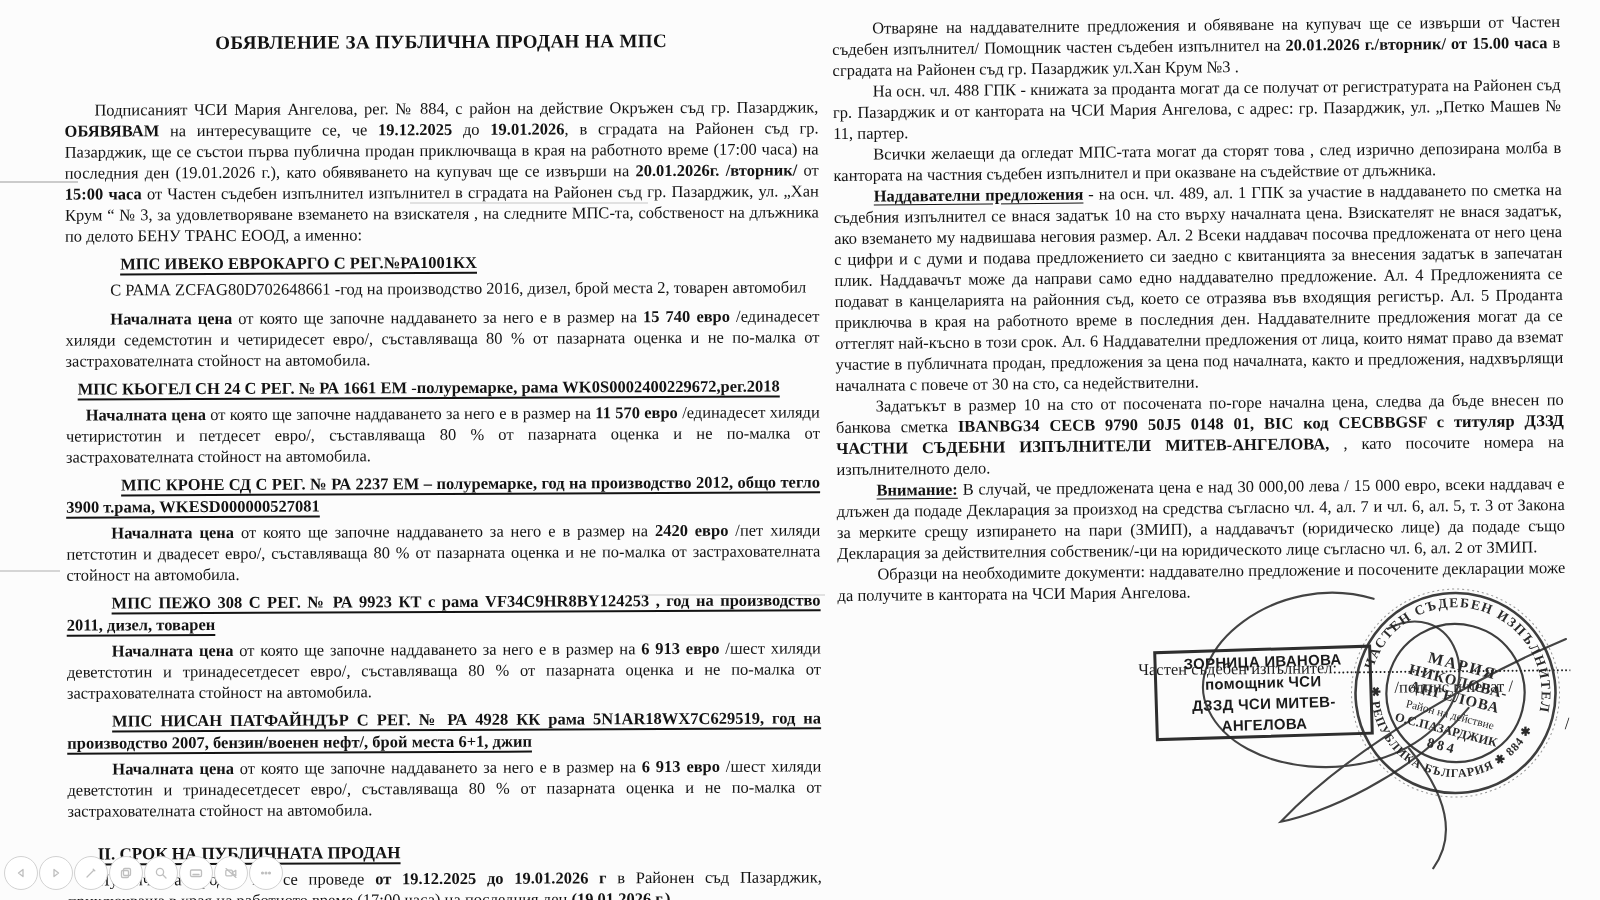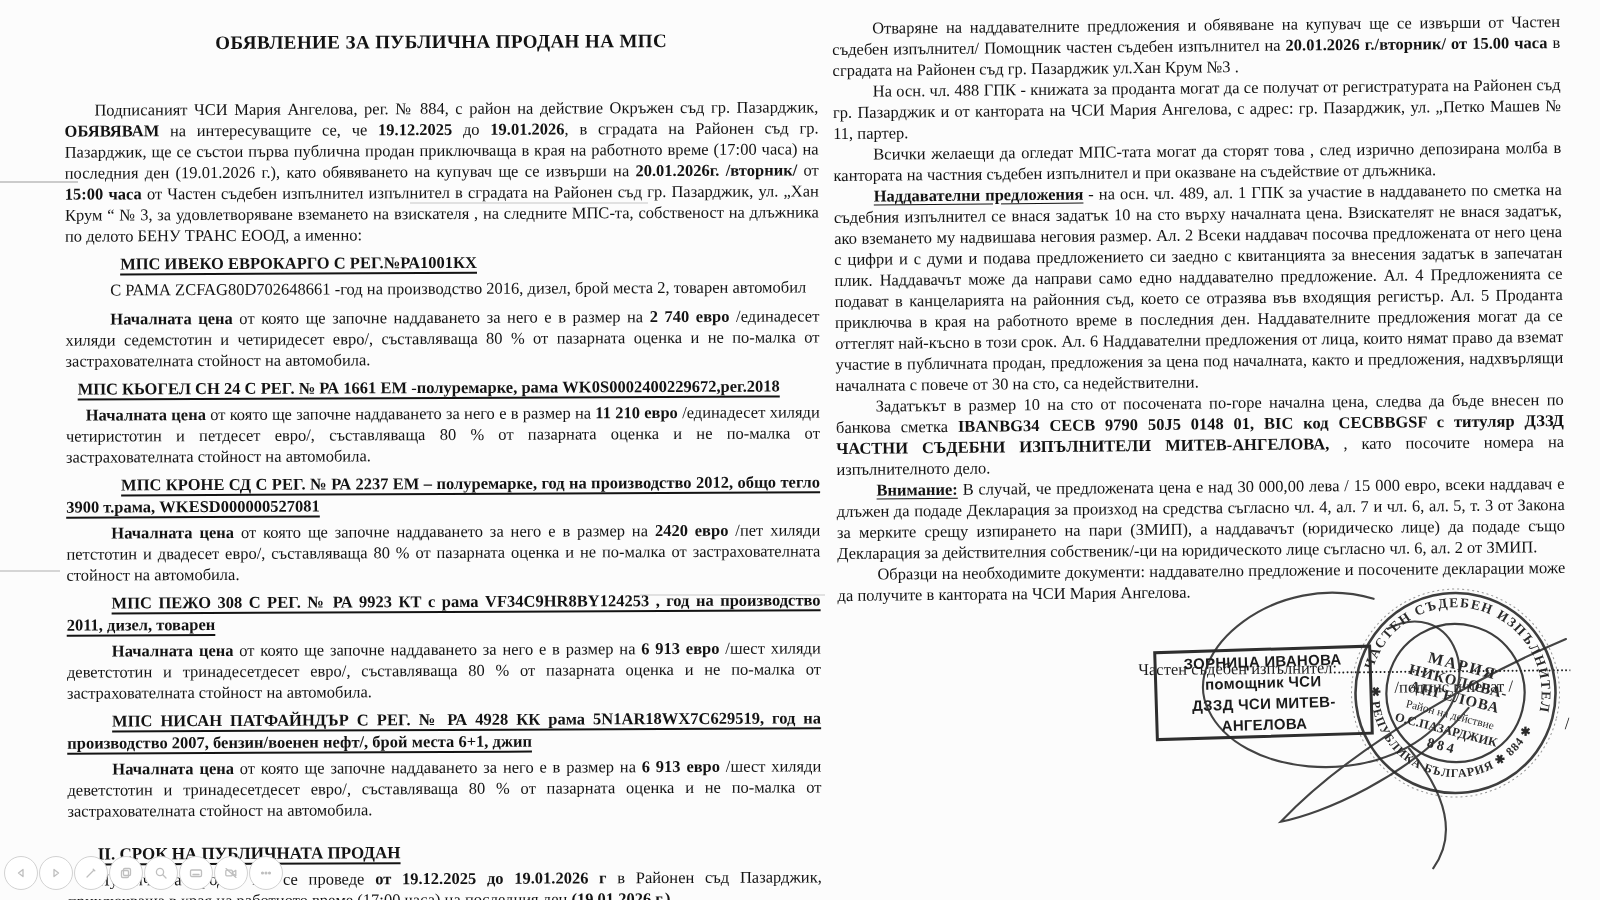--- a/index.html
+++ b/index.html
@@ -48,24 +48,24 @@
 </head>
 <body>
 
 <div class="col" id="left-page">
   <h1>ОБЯВЛЕНИЕ ЗА ПУБЛИЧНА ПРОДАН НА МПС</h1>
 
   <p class="ind30"><span>Подписаният ЧСИ Мария Ангелова, рег. № 884, с район на действие Окръжен съд гр.  Пазарджик, </span><span class="b">ОБЯВЯВАМ</span><span> на интересуващите се, че </span><span class="b">19.12.2025</span><span> до </span><span class="b">19.01.2026</span><span>, в сградата на Районен съд гр. Пазарджик, ще се състои първа публична продан приключваща в края на работното време (17:00 часа) на последния ден (19.01.2026 г.), като обявяването на купувач ще се извърши на </span><span class="b">20.01.2026г. /вторник/</span><span> от </span><span class="b">15:00 часа</span><span> от Частен съдебен изпълнител изпълнител в сградата на Районен съд гр. Пазарджик, ул. „Хан Крум “ № 3, за удовлетворяване вземането на взискателя , на следните МПС-та, собственост на длъжника по делото  БЕНУ ТРАНС ЕООД,  а именно:</span></p>
 
   <h3 class="vh ind55">МПС  ИВЕКО ЕВРОКАРГО С РЕГ.№РА1001КХ</h3>
   <p class="ind45">С РАМА ZCFAG80D702648661 -год на производство 2016, дизел, брой места 2, товарен автомобил</p>
-  <p class="price ind45" style="margin-top:8px;"><span class="b">Началната цена</span><span> от която ще започне наддаването за него е в размер на </span><span class="b">2 740 евро </span><span>/единадесет хиляди седемстотин и четиридесет евро/, съставляваща 80 % от пазарната оценка и не по-малка от застрахователната стойност на автомобила.</span></p>
+  <p class="price ind45" style="margin-top:8px;"><span class="b">Началната цена</span><span> от която ще започне наддаването за него е в размер на </span><span class="b">15 740 евро </span><span>/единадесет хиляди седемстотин и четиридесет евро/, съставляваща 80 % от пазарната оценка и не по-малка от застрахователната стойност на автомобила.</span></p>
 
   <h3 class="vh ind12">МПС КЬОГЕЛ СН 24 С РЕГ. № РА 1661 ЕМ -полуремарке, рама WK0S0002400229672,рег.2018</h3>
-  <p class="price" style="text-indent:20px;"><span class="b">Началната цена</span><span> от която ще започне наддаването за него е в размер на </span><span class="b">11 210 евро </span><span>/единадесет хиляди четиристотин и петдесет евро/, съставляваща 80 % от пазарната оценка и не по-малка от застрахователната стойност на автомобила.</span></p>
+  <p class="price" style="text-indent:20px;"><span class="b">Началната цена</span><span> от която ще започне наддаването за него е в размер на </span><span class="b">11 570 евро </span><span>/единадесет хиляди четиристотин и петдесет евро/, съставляваща 80 % от пазарната оценка и не по-малка от застрахователната стойност на автомобила.</span></p>
 
   <h3 class="vh ind55">МПС КРОНЕ СД  С РЕГ. № РА 2237 ЕМ – полуремарке, год на производство 2012, общо тегло 3900 т.рама, WKESD000000527081</h3>
   <p class="price ind45"><span class="b">Началната цена</span><span> от която ще започне наддаването за него е в размер на </span><span class="b">2420  евро </span><span>/пет хиляди петстотин и двадесет евро/, съставляваща 80 % от пазарната оценка и не по-малка от застрахователната стойност на автомобила.</span></p>
 
   <h3 class="vh ind45" style="text-indent:45px;">МПС ПЕЖО 308 С РЕГ. № РА 9923 КТ с рама VF34C9HR8BY124253 , год на производство 2011, дизел, товарен</h3>
   <p class="price ind45"><span class="b">Началната цена</span><span> от която ще започне наддаването за него е в размер на </span><span class="b">6 913 евро </span><span>/шест хиляди деветстотин и тринадесетдесет евро/, съставляваща 80 % от пазарната оценка и не по-малка от застрахователната стойност на автомобила.</span></p>
 
   <h3 class="vh ind45" style="text-indent:45px;">МПС НИСАН ПАТФАЙНДЪР С РЕГ. № РА 4928 КК рама 5N1AR18WX7C629519, год на производство 2007, бензин/военен нефт/, брой места 6+1, джип</h3>
   <p class="price ind45"><span class="b">Началната цена</span><span> от която ще започне наддаването за него е в размер на </span><span class="b">6 913 евро </span><span>/шест хиляди деветстотин и тринадесетдесет евро/, съставляваща 80 % от пазарната оценка и не по-малка от застрахователната стойност на автомобила.</span></p>
 

